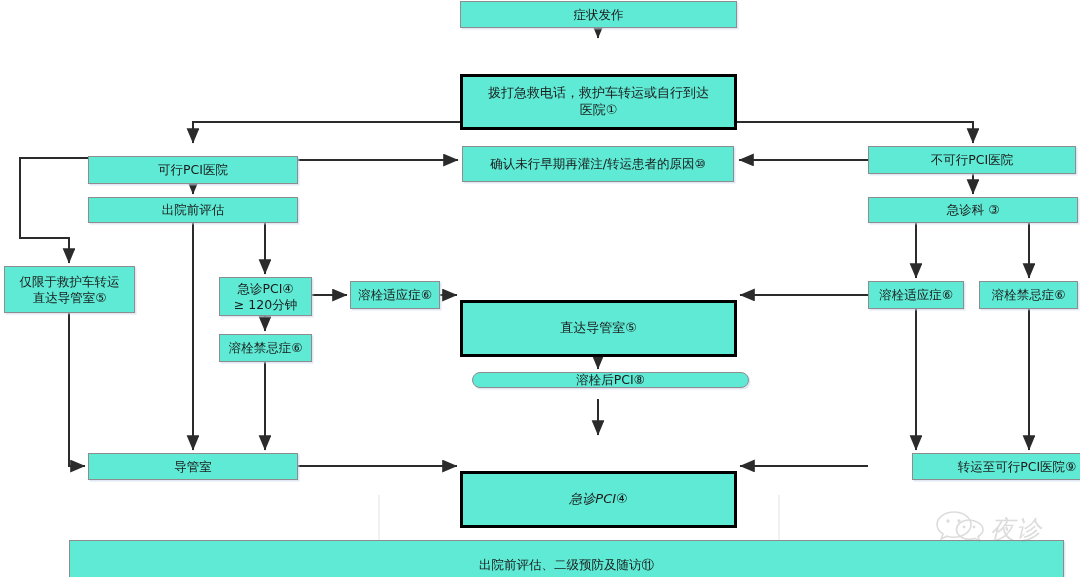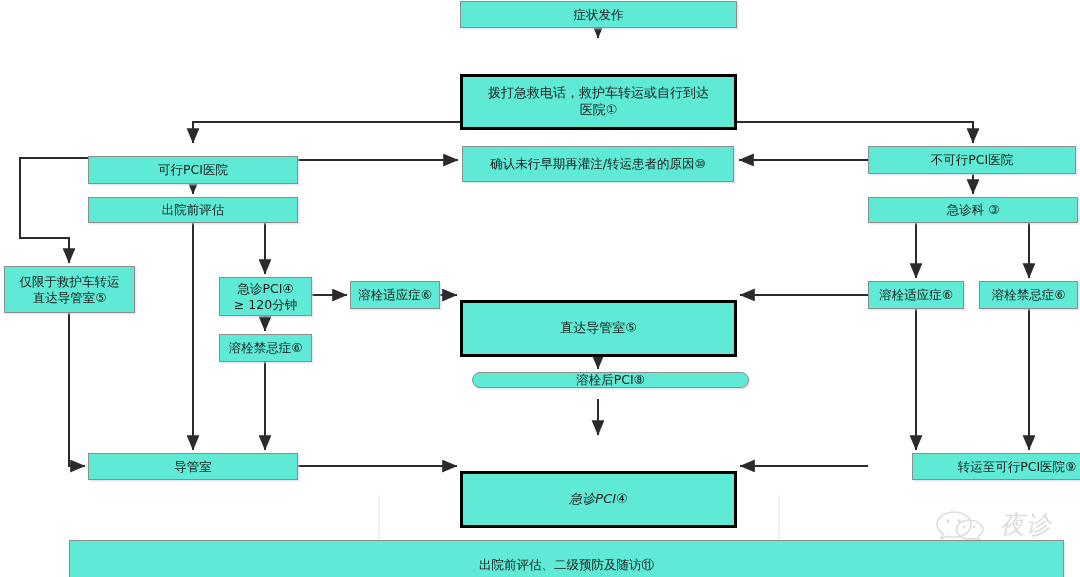--- a/index.html
+++ b/index.html
@@ -27,21 +27,21 @@
   .node.bold{
     border:3px solid #000000;
     font-size:13px;
     margin-top:33px;
   }
   .node .lbl{display:block;padding:0 4px;}
 
   
   .watermark{
     position:absolute;z-index:6;opacity:.30;
-    display:flex;align-items:flex-start;gap:13px;
+    display:flex;align-items:flex-end;gap:3px;
     pointer-events:none;
   }
   .watermark .wm-text{
     font-family:"DejaVu Serif","Liberation Serif",serif;
     font-size:25px;font-style:italic;color:#8e8e8e;letter-spacing:1px;
   }
   
   .foldline{position:absolute;background:#f1f1f1;z-index:1;}
 </style>
 </head>

